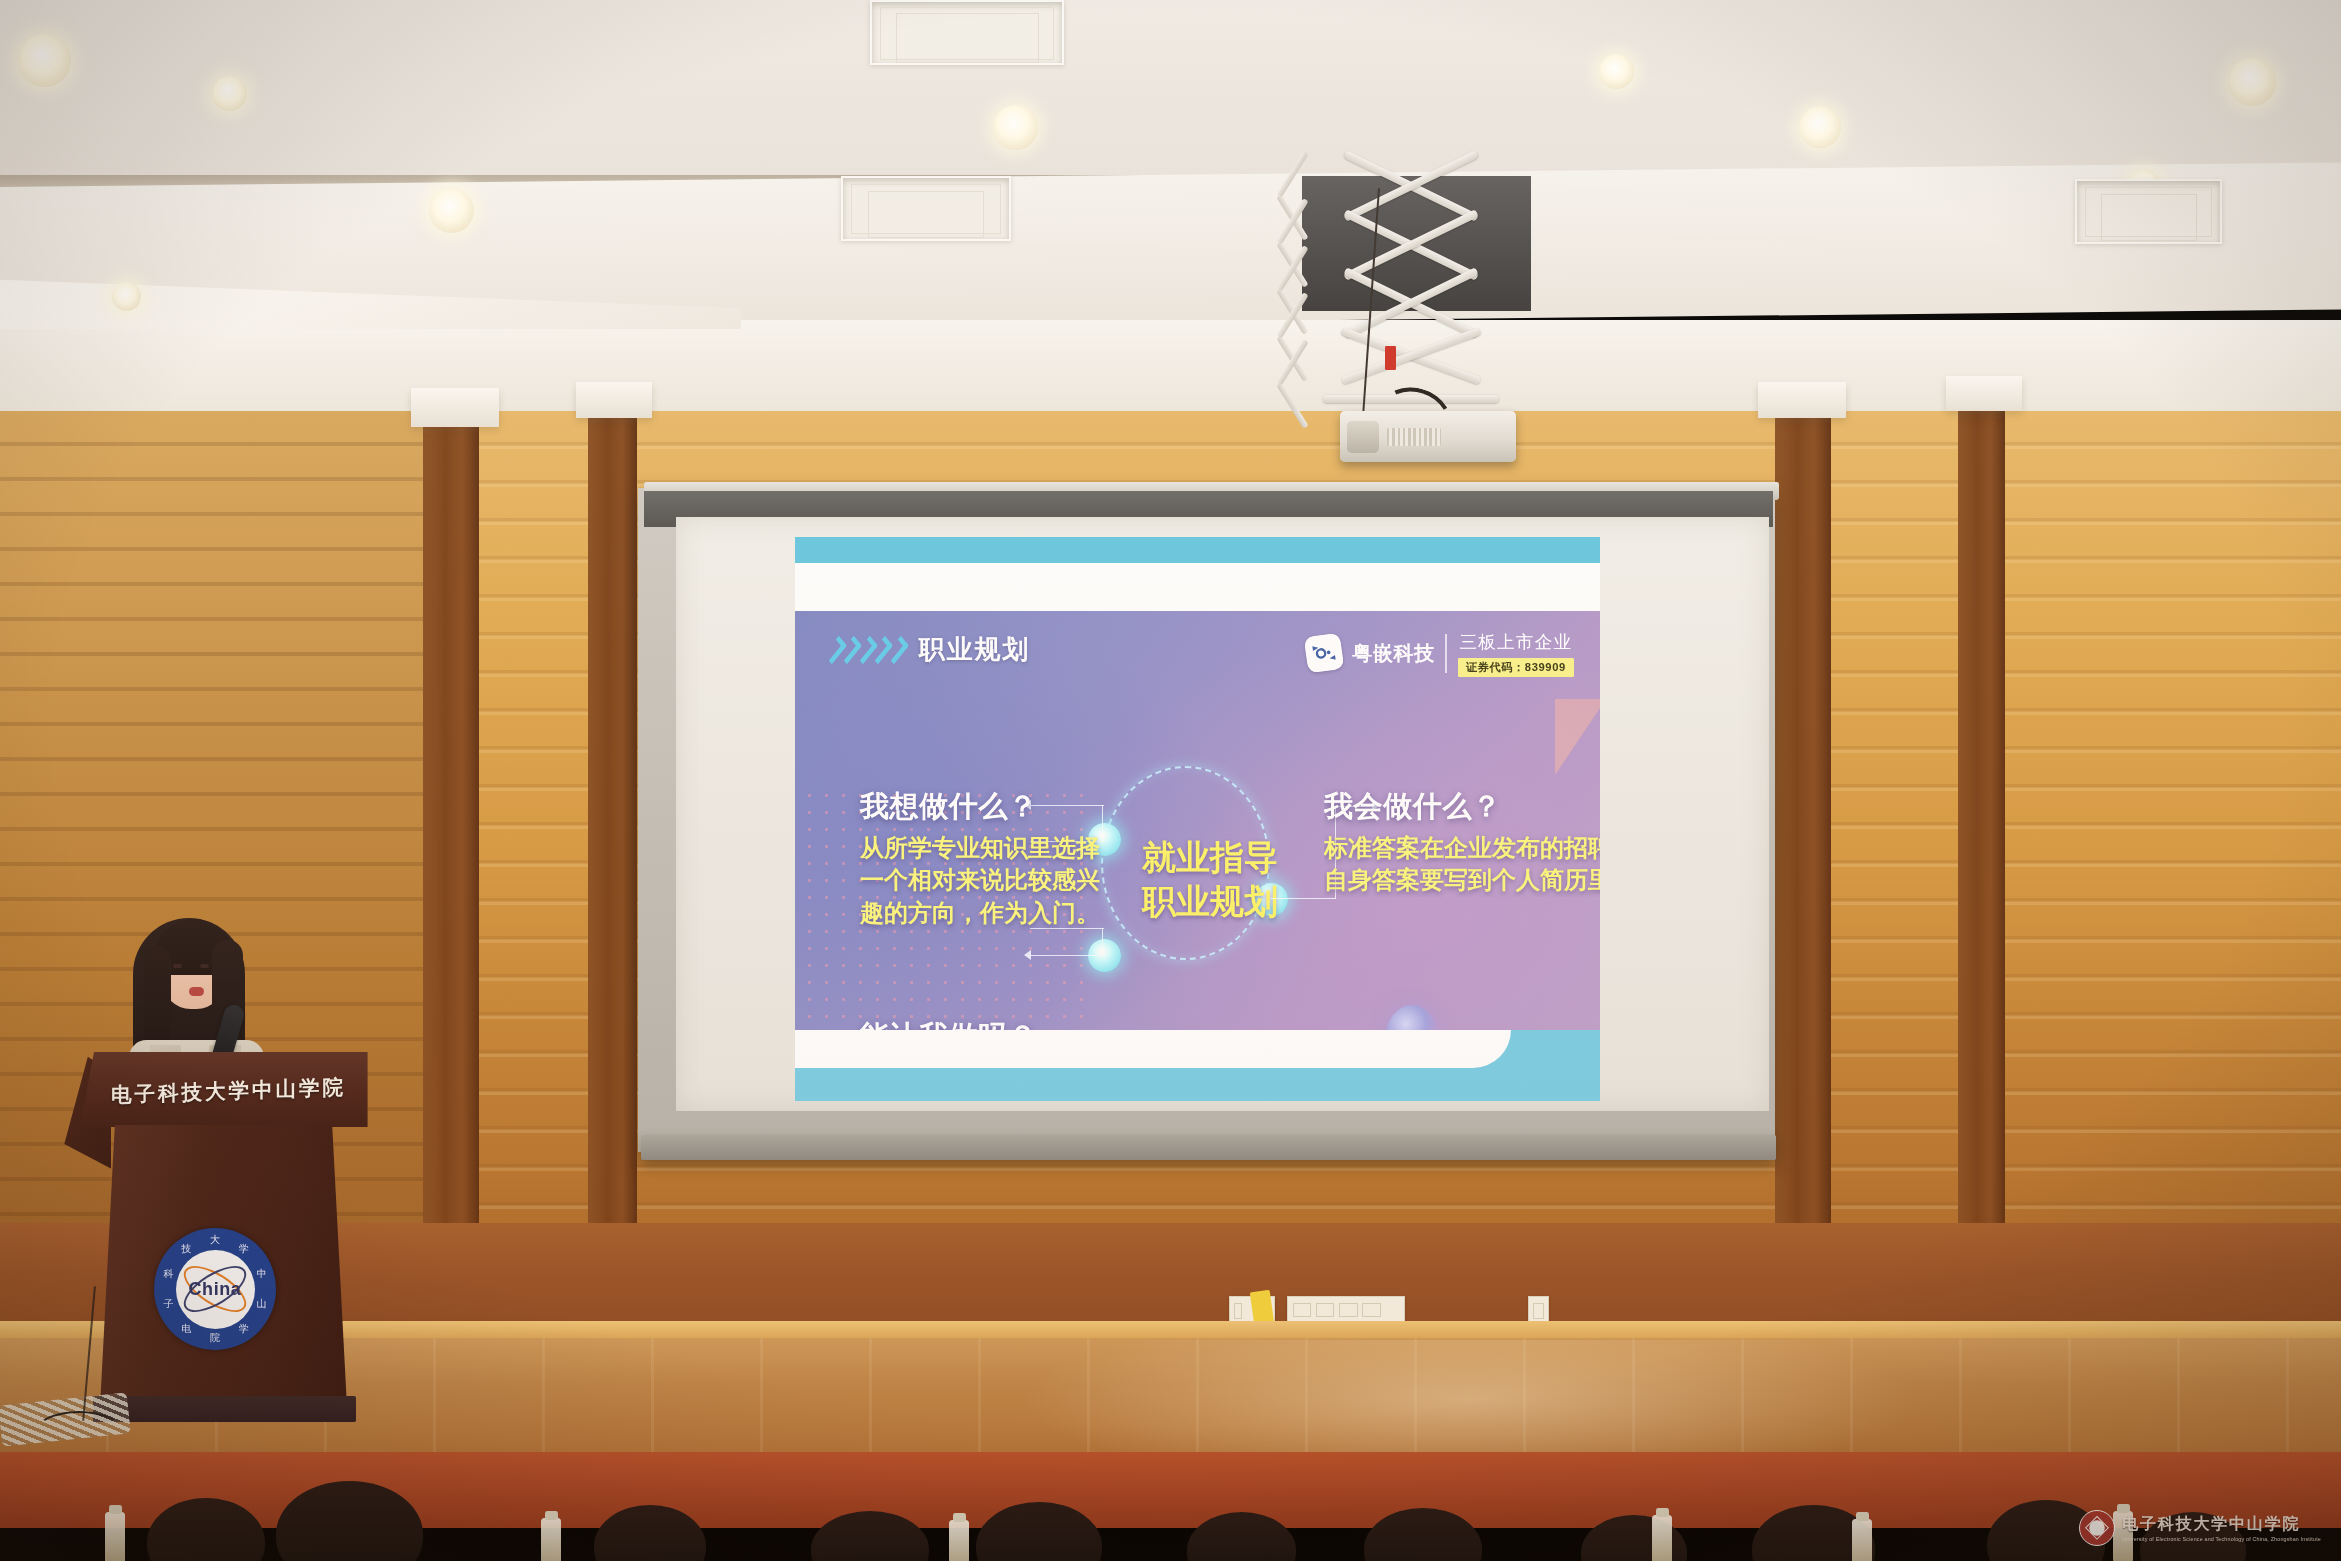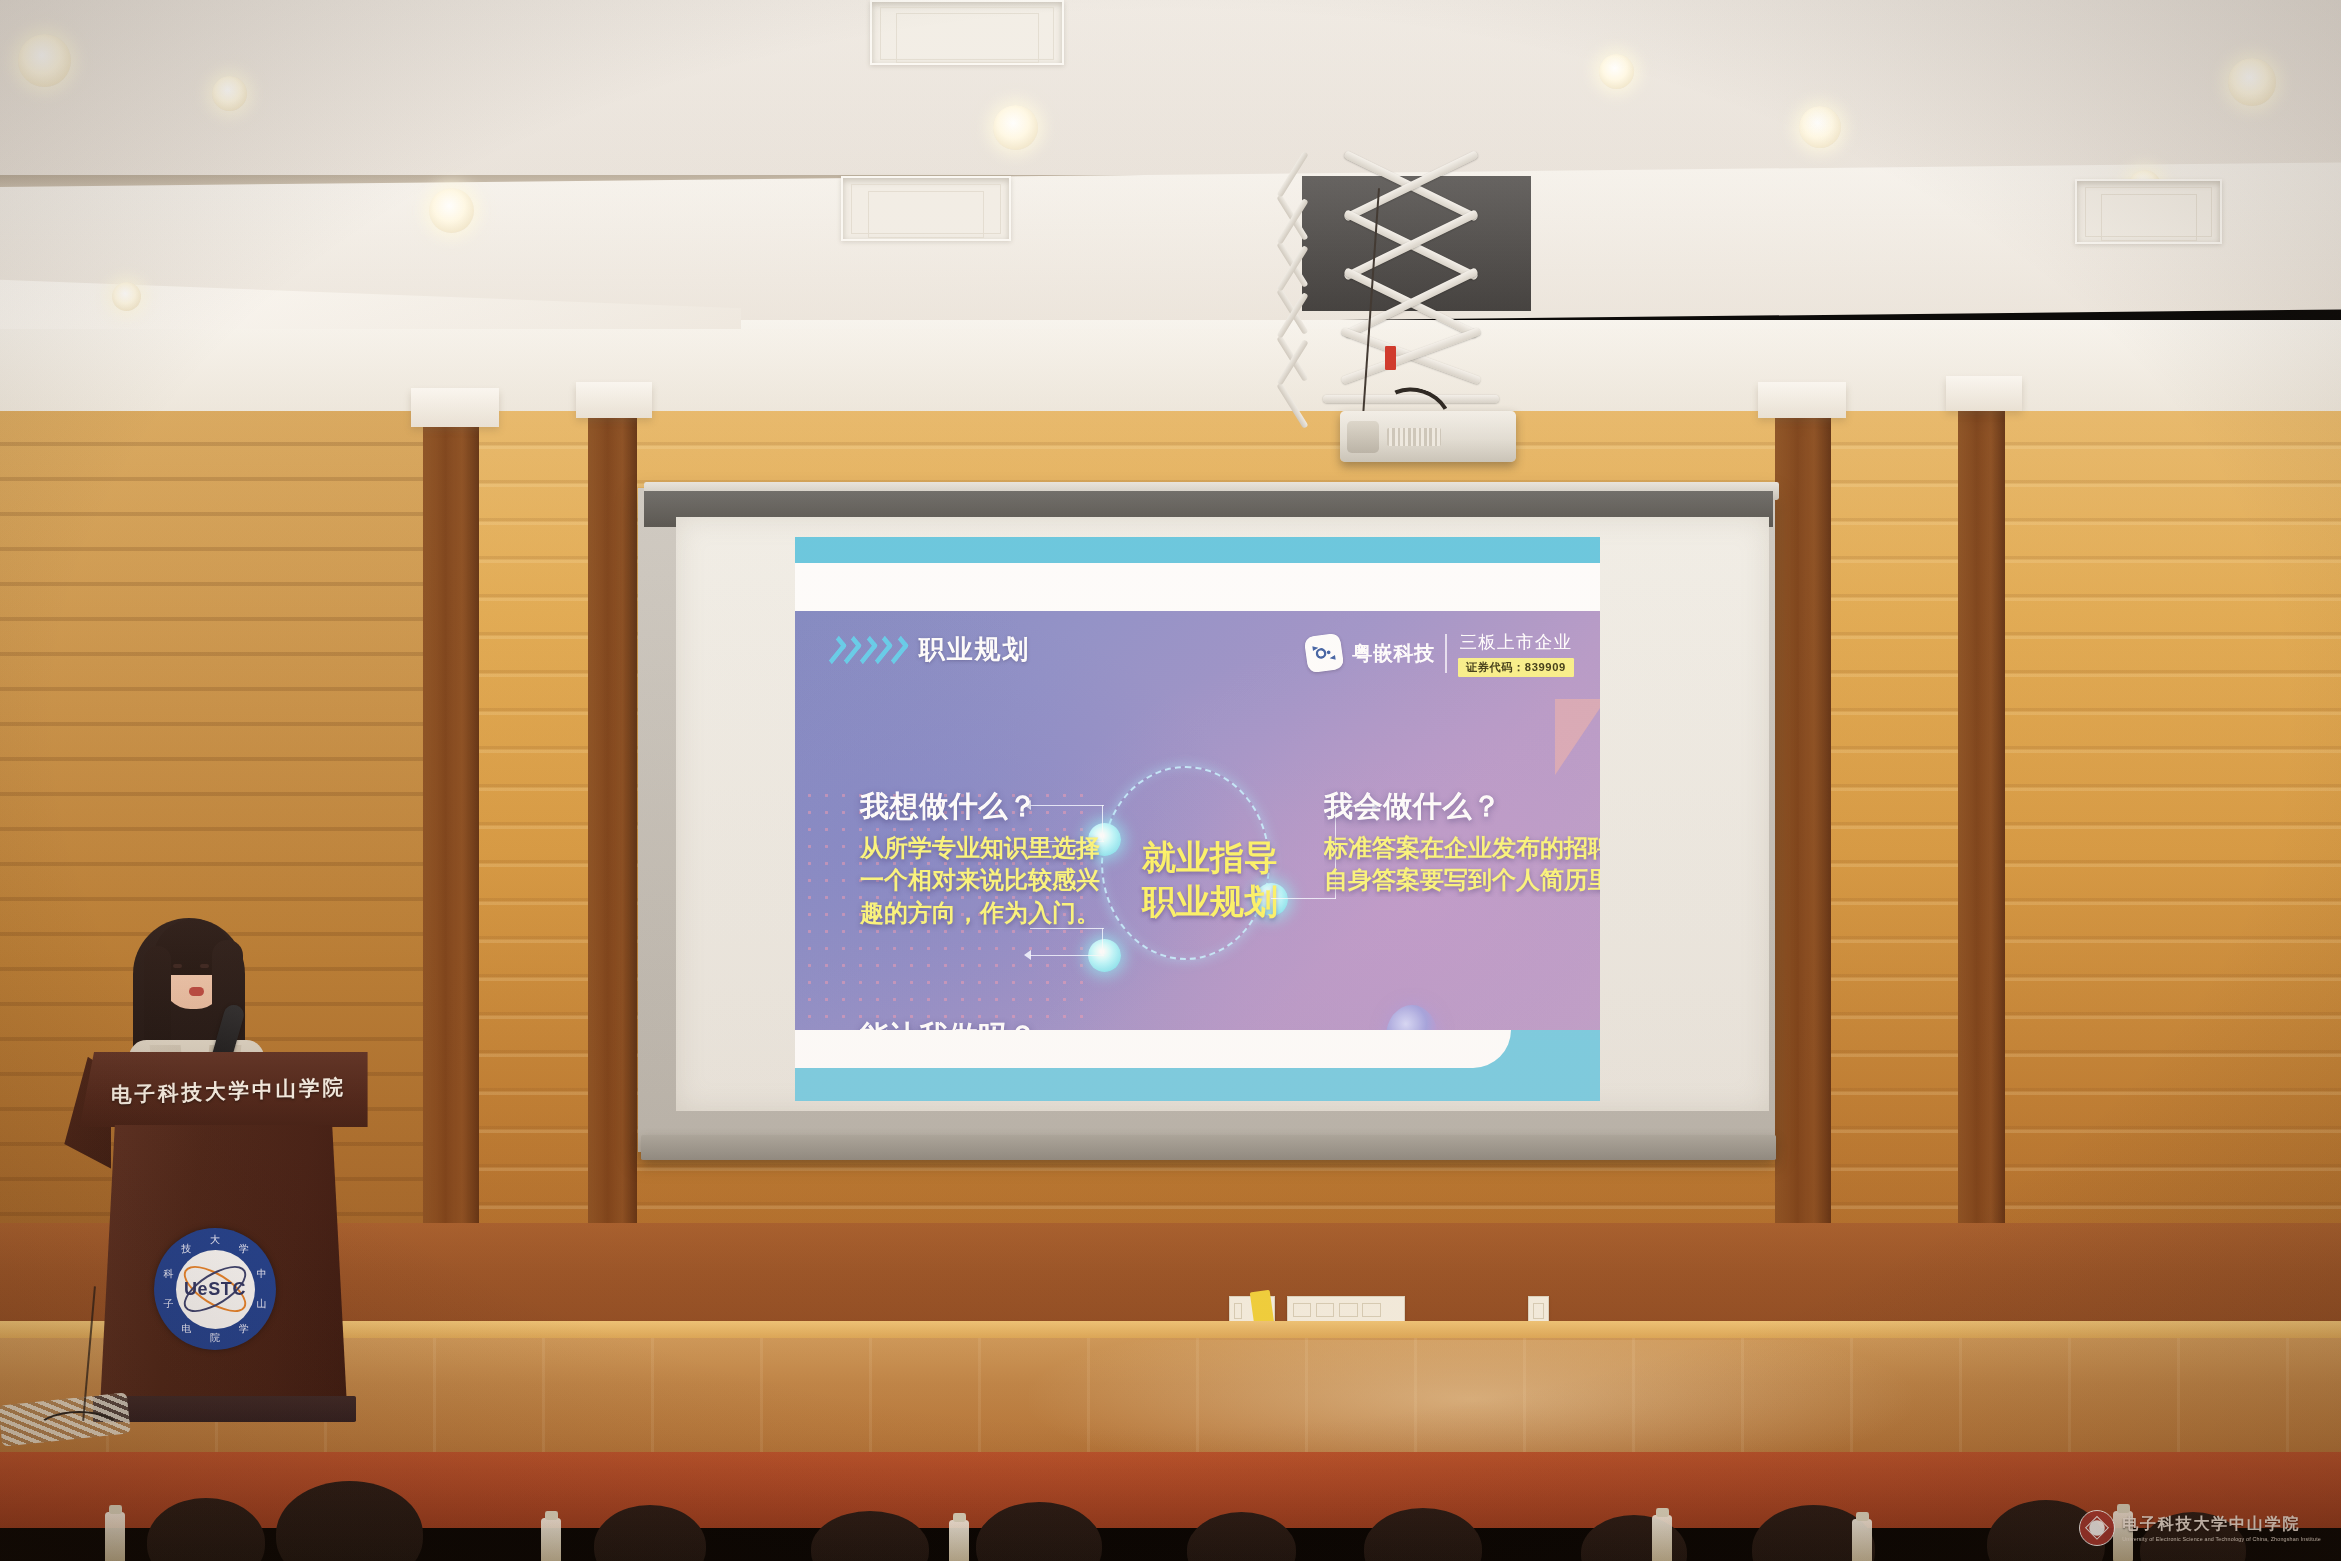--- a/index.html
+++ b/index.html
@@ -544,21 +544,21 @@
         <span style="transform:translate(-50%,-50%) rotate(0deg)    translateY(-49px) rotate(0deg);">大</span>
         <span style="transform:translate(-50%,-50%) rotate(36deg)   translateY(-49px) rotate(-36deg);">学</span>
         <span style="transform:translate(-50%,-50%) rotate(72deg)   translateY(-49px) rotate(-72deg);">中</span>
         <span style="transform:translate(-50%,-50%) rotate(108deg)  translateY(-49px) rotate(-108deg);">山</span>
         <span style="transform:translate(-50%,-50%) rotate(144deg)  translateY(-49px) rotate(-144deg);">学</span>
         <span style="transform:translate(-50%,-50%) rotate(180deg)  translateY(-49px) rotate(-180deg);">院</span>
       </div>
       <div class="inner">
         <div class="atom"></div>
         <div class="atom a2"></div>
-        <div class="uestc">UeSTC</div>
+        <div class="uestc">China</div>
       </div>
     </div>
     <div class="podium-base"></div>
   </div>
 
   <div class="cablebundle"></div>
   <div class="cable" style="left:88px;top:1287px;width:23.5px;height:135px;border-width:0 0 0 2.9px;border-radius:0;transform:rotate(5deg);"></div>
   <div class="cable" style="left:35px;top:1411px;width:88px;height:41px;border-width:2.9px;border-color:#26211d transparent transparent transparent;"></div>
 
   <div class="stage-front"></div>

